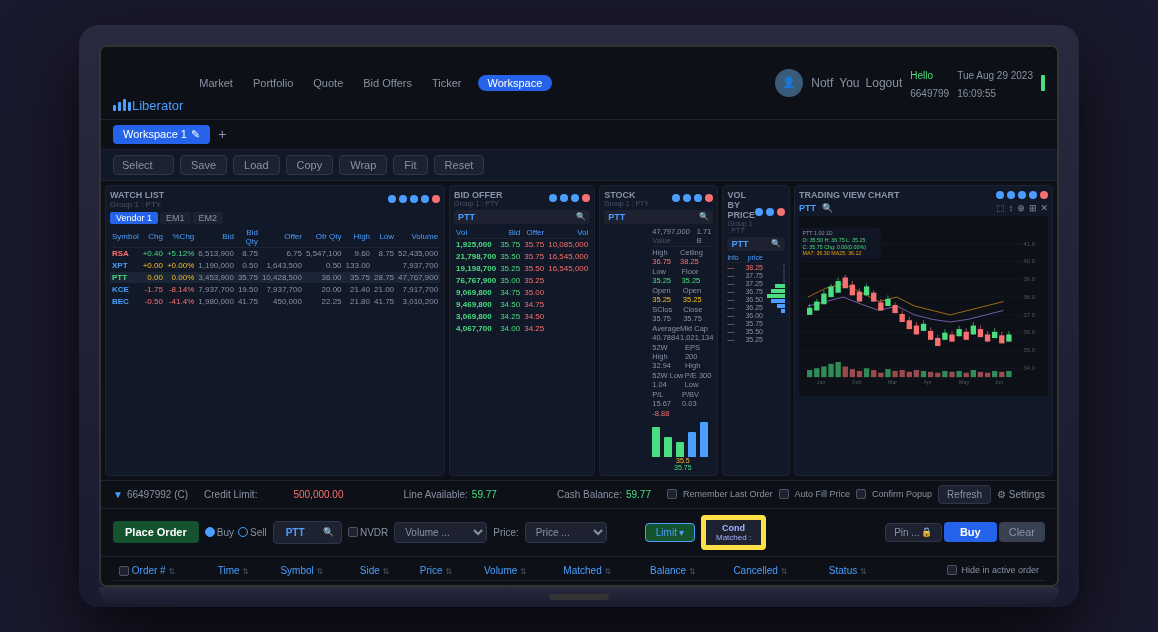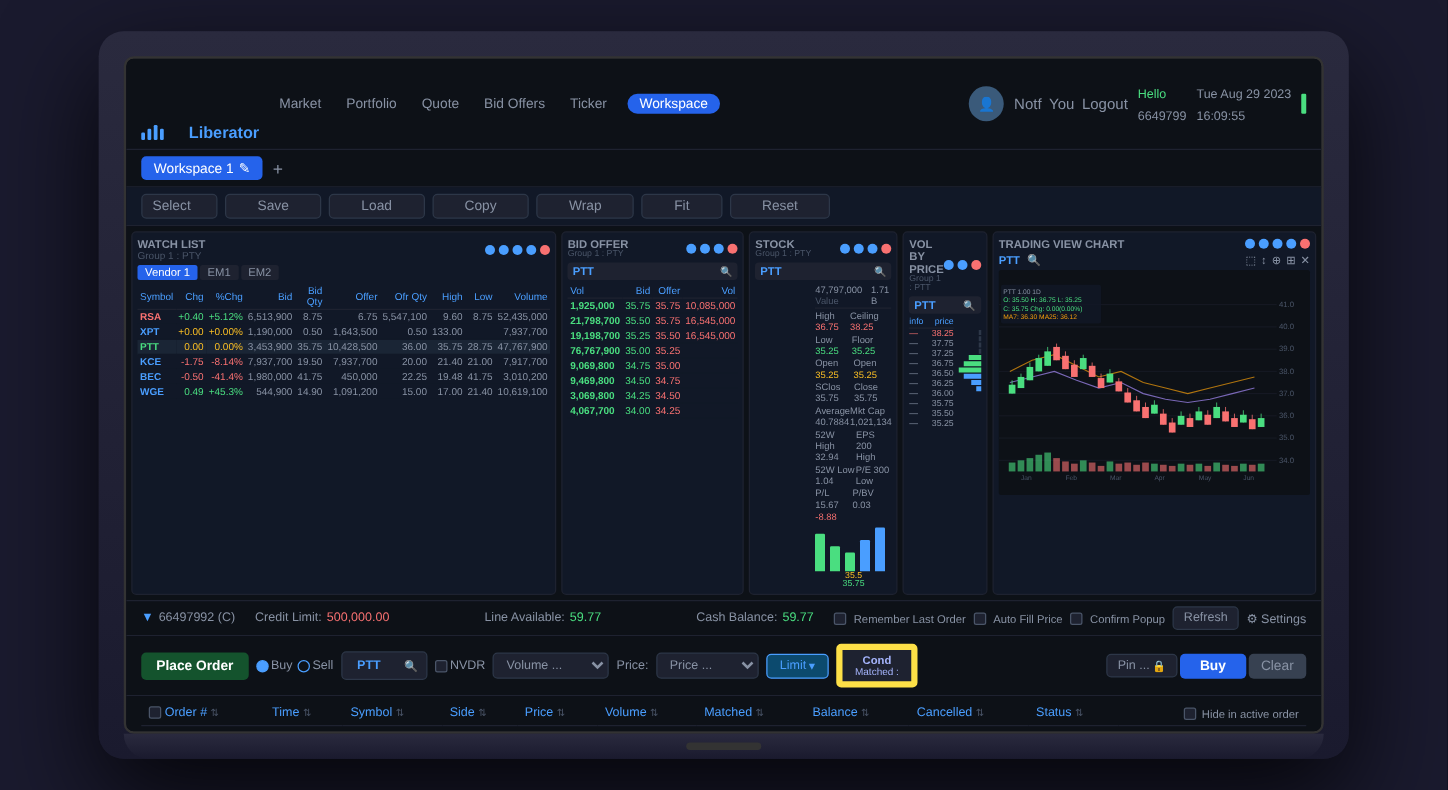--- a/index.html
+++ b/index.html
@@ -51,23 +51,23 @@
       display: flex;
       align-items: center;
       padding: 6px 12px;
       gap: 12px;
       border-bottom: 1px solid #1e2230;
     }
 
     .logo-area {
       display: flex;
       align-items: center;
-      gap: 20px;
+      gap: 1px;
       color: #4a9eff;
-      font-weight: bold;
+      font-weight: normal;
       font-size: 13px;
       margin-top: 45px;
     }
 
     .logo-bars {
       display: flex;
       gap: 2px;
       align-items: flex-end;
     }
 
@@ -195,21 +195,21 @@
       font-size: 11px;
       cursor: pointer;
       appearance: none;
     }
 
     .toolbar-btn {
       background: #1e2230;
       color: #8892a4;
       border: 1px solid #2d3748;
       border-radius: 4px;
-      padding: 3px 25px;
+      padding: 3px 10px;
       font-size: 11px;
       cursor: pointer;
     }
 
     
     .main-content {
       display: flex;
       gap: 4px;
       padding: 4px;
       background: #0d1117;
@@ -365,20 +365,21 @@
       display: flex;
       gap: 4px;
     }
 
     .status-value {
       color: #4ade80;
     }
 
     .credit-limit {
       color: #f87171;
+      margin-left: 32px;
     }
 
     
     .order-panel {
       background: #0d1117;
       padding: 6px 12px;
       border-bottom: 1px solid #1e2230;
     }
 
     .order-row {
@@ -441,30 +442,31 @@
       background: #1e2230;
       border: 1px solid #2d3748;
       color: #8892a4;
       border-radius: 4px;
       padding: 3px 20px 3px 6px;
       font-size: 10px;
       cursor: pointer;
     }
 
     .btn-limit {
-      background: #0c4a6e;
+      background: #14532d;
       border: 1px solid #4a9eff;
       color: #4a9eff;
       border-radius: 4px;
       padding: 3px 10px;
       font-size: 10px;
       cursor: pointer;
       display: flex;
       align-items: center;
       gap: 2px;
+      margin-left: 32px;
     }
 
     .btn-cond {
       background: #1e2230;
       border: 5px solid #fde047;
       color: #a5b4fc;
       border-radius: 4px;
       padding: 3px 10px;
       font-size: 10px;
       cursor: pointer;
@@ -769,35 +771,23 @@
                 <td>7,917,700</td>
               </tr>
               <tr>
                 <td style="color:#4a9eff">BEC</td>
                 <td class="text-red">-0.50</td>
                 <td class="text-red">-41.4%</td>
                 <td>1,980,000</td>
                 <td>41.75</td>
                 <td>450,000</td>
                 <td>22.25</td>
-                <td>19.48</td>
+                <td>21.80</td>
                 <td>41.75</td>
                 <td>3,010,200</td>
-              </tr>
-              <tr>
-                <td style="color:#4a9eff">WGE</td>
-                <td class="text-green">0.49</td>
-                <td class="text-green">+45.3%</td>
-                <td>544,900</td>
-                <td>14.90</td>
-                <td>1,091,200</td>
-                <td>15.00</td>
-                <td>17.00</td>
-                <td>21.40</td>
-                <td>10,619,100</td>
               </tr>
             </tbody>
           </table>
         </div>
 
         <div class="bottom-left">
 
           <div class="bid-offer-panel">
             <div class="panel-header">
               <div>

